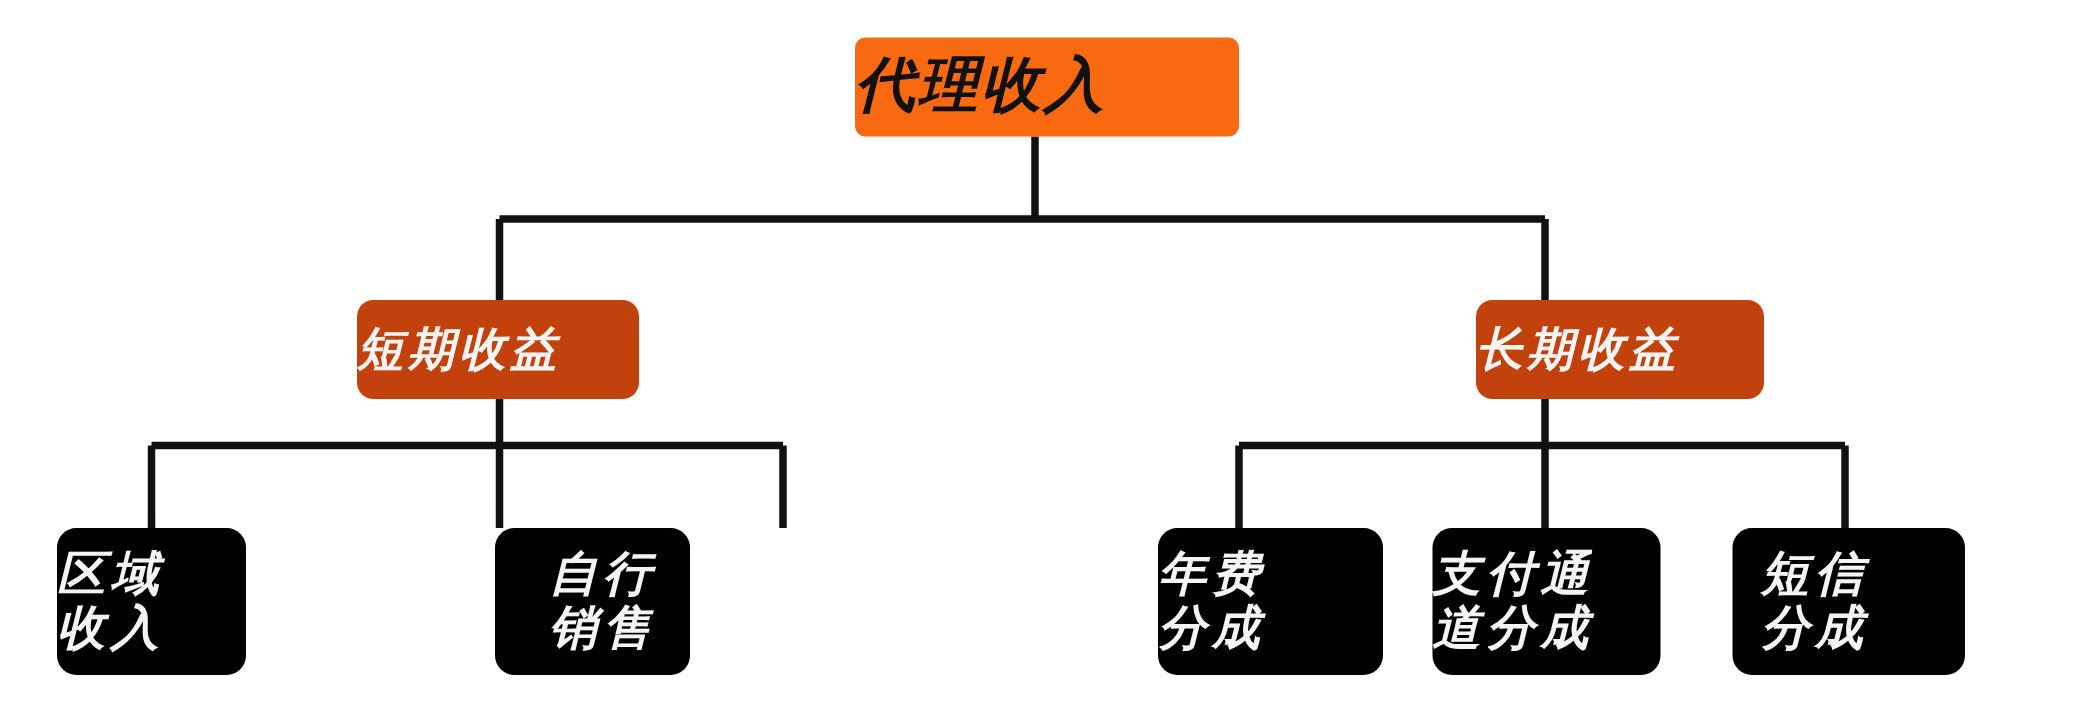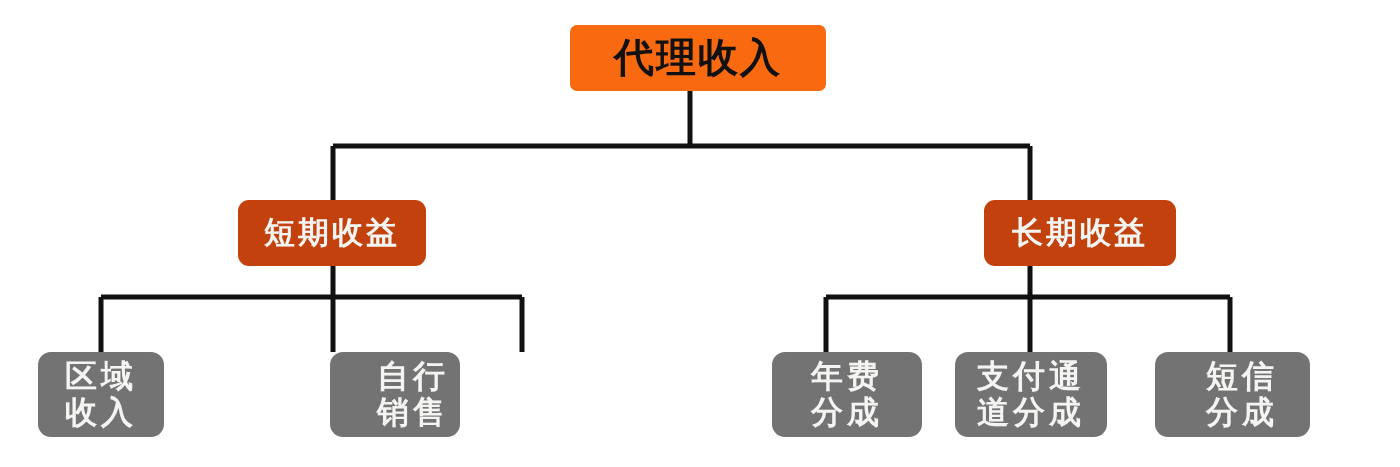--- a/index.html
+++ b/index.html
@@ -24,23 +24,23 @@
     width: 1400px;
     height: 467px;
     z-index: 1;
     pointer-events: none;
   }
   .node {
     position: absolute;
     z-index: 2;
     display: flex;
     align-items: center;
-    justify-content: center;
     text-align: center;
     box-sizing: border-box;
+    font-style: italic;
   }
   .node .label {
     display: block;
     line-height: 1.08;
     white-space: pre-line;
   }
 
   
   .node-root {
     left: 570px;
@@ -72,22 +72,22 @@
     font-weight: bold;
     font-size: 31px;
     letter-spacing: 3px;
   }
   #node-short-term { left: 238px; }
   #node-long-term  { left: 944px; width: 192px; margin-left: 40px; }
 
   
   .node-leaf {
     top: 352px;
-    height: 85px;
-    background: #737373;
+    height: 98px;
+    background: #000000;
     border-radius: 13px;
   }
   .node-leaf .label {
     color: #f4f4f2;
     font-family: "Liberation Serif", "DejaVu Serif", serif;
     font-weight: bold;
     font-size: 32px;
     letter-spacing: 4px;
     line-height: 1.12;
   }

